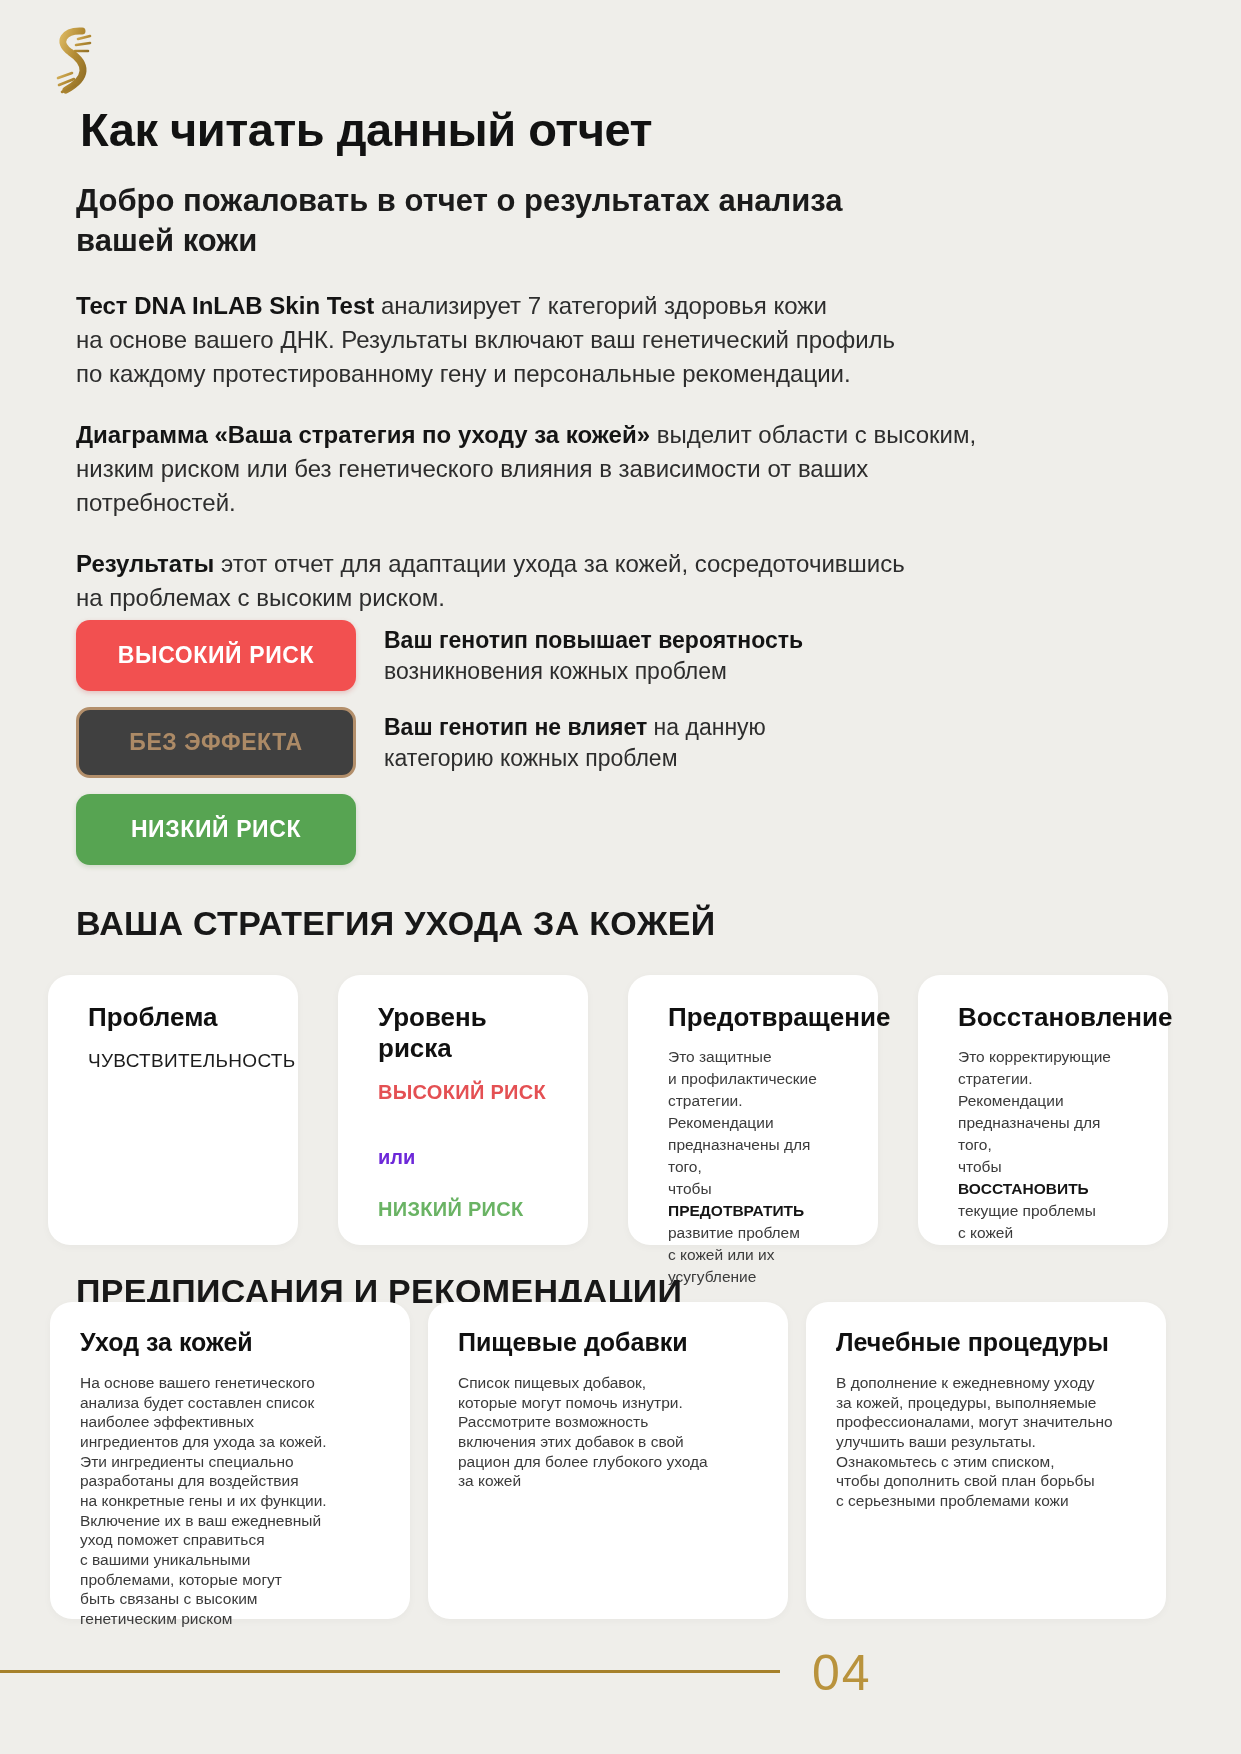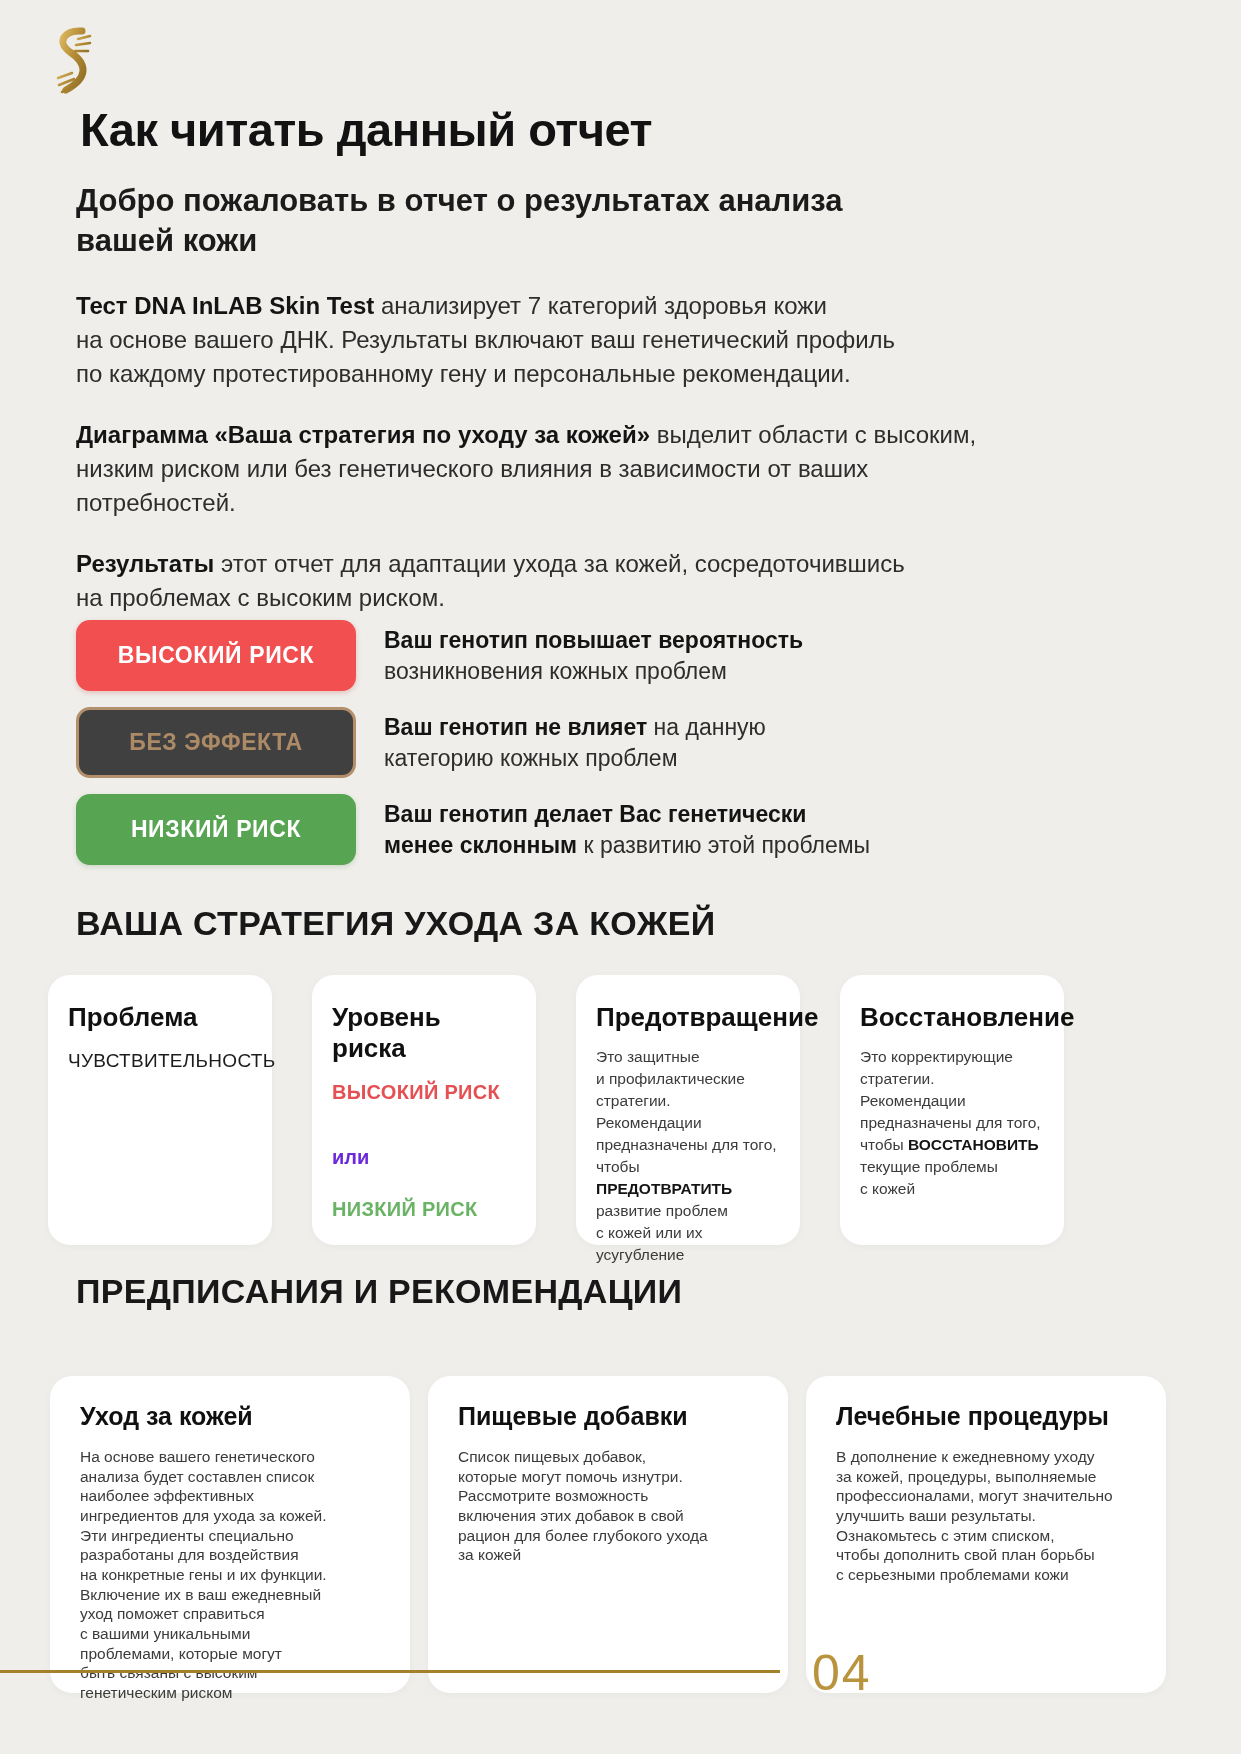--- a/index.html
+++ b/index.html
@@ -28,23 +28,23 @@
   .badge-low{background:#57a452;color:#ffffff;box-shadow:0 2px 5px rgba(70,130,60,0.2);}
   .legend-desc{margin-left:28px;font-size:23px;line-height:1.33;color:#2d2d2d;white-space:pre-line;}
   .legend-desc b{font-weight:700;color:#141414;}
   
   .section-heading{position:absolute;left:76px;margin:0;font-size:34px;font-weight:600;letter-spacing:0.3px;color:#181818;}
   .heading-strategy{top:904px;}
   .heading-rx{top:1272px;}
   
   .cards{position:absolute;display:flex;}
   .strategy-cards{left:48px;top:975px;gap:40px;}
-  .rx-cards{left:50px;top:1376px;gap:18px;}
+  .rx-cards{left:50px;top:1302px;gap:18px;}
   .card{background:#ffffff;border-radius:22px;box-sizing:border-box;box-shadow:0 2px 8px rgba(0,0,0,0.035);}
-  .s-card{width:224px;height:270px;padding:27px 20px;}
+  .s-card{width:250px;height:270px;padding:27px 40px;}
   .rx-card{width:360px;height:317px;padding:26px 30px;}
   .card-title{margin:0;font-size:26px;font-weight:700;color:#101010;}
   .rx-card .card-title{font-size:25px;}
   .problem-value{margin-top:17px;font-size:19px;letter-spacing:0.3px;color:#1c1c1c;}
   .risk-high{margin-top:17px;font-size:20px;font-weight:600;color:#e45053;letter-spacing:0.3px;}
   .risk-or{margin-top:42px;font-size:20px;font-weight:700;color:#6d28d9;}
   .risk-low{margin-top:29px;font-size:20px;font-weight:600;color:#6ab364;letter-spacing:0.3px;}
   .s-body{margin-top:13px;font-size:15.5px;line-height:1.42;color:#3b3b3b;white-space:pre-line;}
   .s-body b{font-weight:700;color:#141414;}
   .rx-body{margin-top:16px;font-size:15.5px;line-height:1.26;color:#3b3b3b;white-space:pre-line;}
@@ -93,22 +93,20 @@
       <div class="legend-desc"><b>Ваш генотип повышает вероятность</b><span>
 возникновения кожных проблем</span></div>
     </div>
     <div class="legend-row">
       <div class="badge badge-none">БЕЗ ЭФФЕКТА</div>
       <div class="legend-desc"><b>Ваш генотип не влияет</b><span> на данную
 категорию кожных проблем</span></div>
     </div>
     <div class="legend-row">
       <div class="badge badge-low">НИЗКИЙ РИСК</div>
-      <div class="legend-desc"><b>Ваш генотип делает Вас генетически
-менее склонным</b><span> к развитию этой проблемы</span></div>
     </div>
   </div>
 
   <h2 class="section-heading heading-strategy">ВАША СТРАТЕГИЯ УХОДА ЗА КОЖЕЙ</h2>
   <div class="cards strategy-cards">
     <div class="card s-card">
       <h3 class="card-title">Проблема</h3>
       <div class="problem-value">ЧУВСТВИТЕЛЬНОСТЬ</div>
     </div>
     <div class="card s-card">

